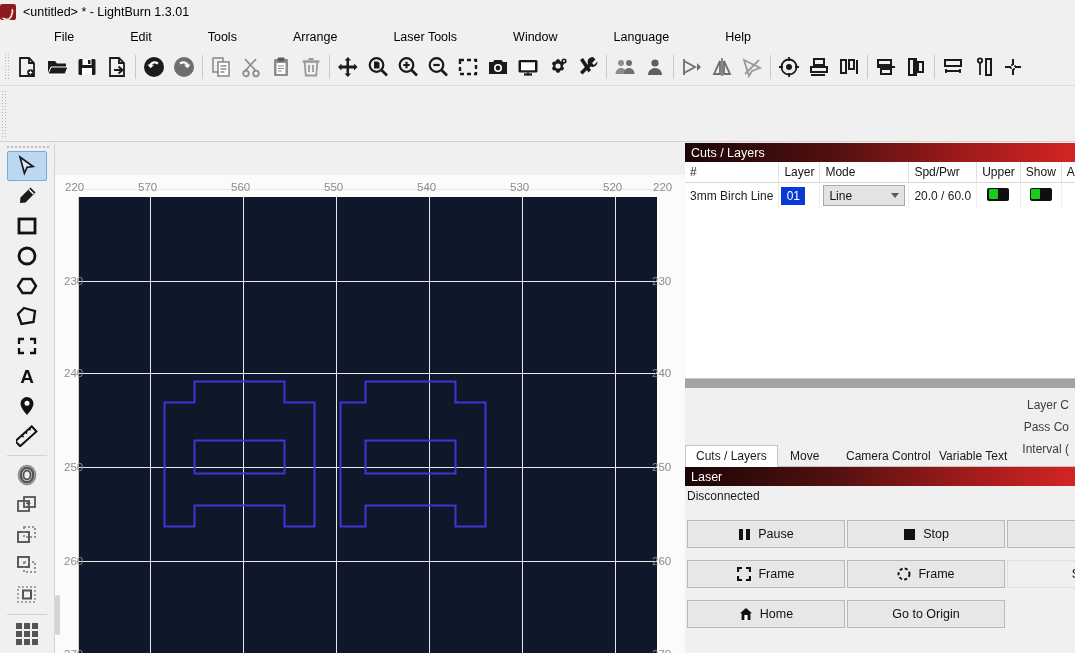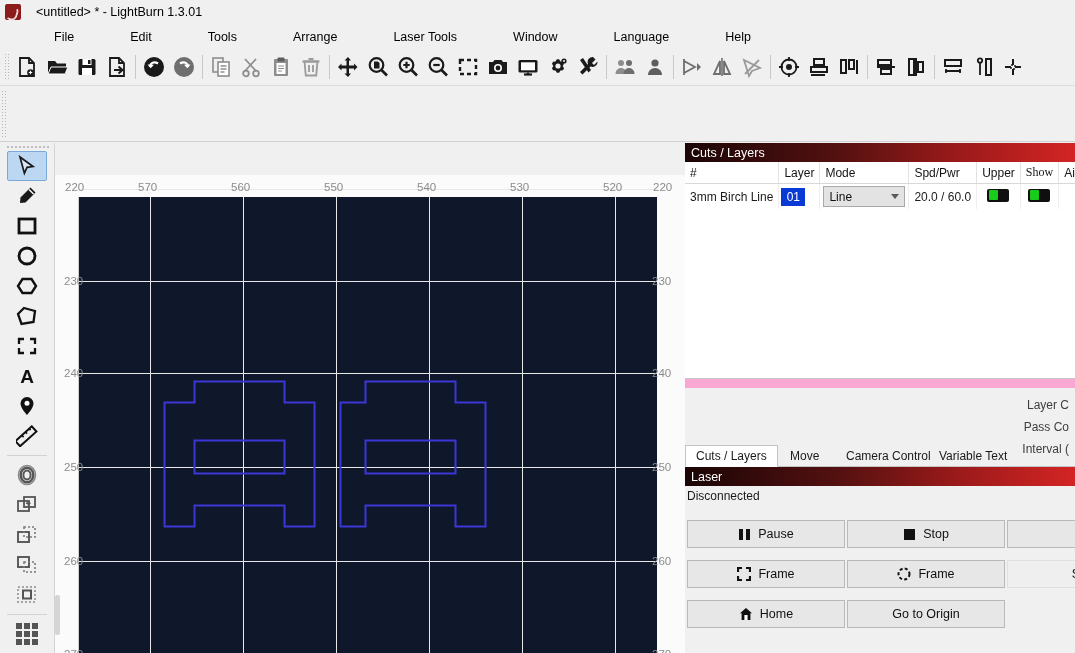--- a/index.html
+++ b/index.html
@@ -12,21 +12,21 @@
     font-size: 12px;
     color: #1a1a1a;
     -webkit-font-smoothing: antialiased;
   }
   #app { position: relative; width: 1075px; height: 653px; background: #f0f0f0; }
 
   
   .titlebar {
     position: absolute; left:0; top:0; width:1075px; height:24px;
     background: #f0f0f0;
-    display: flex; align-items: center; padding-left: 5px; gap: 15px;
+    display: flex; align-items: center; gap: 7px;
   }
   .app-logo {
     width: 16px; height: 16px; border-radius: 2px;
     background: #8c1b1b; position: relative; flex: none;
   }
   .app-logo::after {
     content: ""; position: absolute; left: 4px; top: 2px;
     width: 7px; height: 11px;
     border: 2px solid #f2d9d9; border-left: none; border-top-color: transparent;
     border-radius: 0 6px 6px 0;
@@ -161,21 +161,21 @@
   .rtick { position:absolute; font-size:11.5px; color:#8b8b8b; }
   .grid-line-v { position:absolute; top:22px; bottom:0; width:1px; background:#e9e9e9; }
   .grid-line-h { position:absolute; left:24px; right:28px; height:1px; background:#e9e9e9; }
   .canvas-edge { position:absolute; left:23px; top:22px; bottom:0; width:1px; background:#cfcfcf; }
   .vscroll {
     position:absolute; left:0px; top:420px; width:5px; height:40px; background:#d5d5d5; border-radius:2px;
   }
   .art { position:absolute; left:0; top:0; width:630px; height:510px; pointer-events:none; }
 
   
-  .dock { position:absolute; left:685px; top:143px; width:390px; height:510px; background:#f9a8d4; }
+  .dock { position:absolute; left:685px; top:143px; width:390px; height:510px; background:#a3a3a3; }
 
   .panel-title {
     height:19px; color:#fff; font-size:12.5px; display:flex; align-items:center; padding-left:6px;
     background: linear-gradient(to right, #1b0505 0%, #521010 38%, #9b1a1a 70%, #d42424 100%);
   }
   .cuts-body { position:absolute; left:0; top:19px; width:390px; height:217px; background:#fff; border-bottom:1px solid #c9c9c9; }
   .cuts-table { width:100%; border-collapse:collapse; font-size:12px; }
   .cuts-table th {
     font-weight:normal; text-align:left; padding:3px 5px; border-bottom:1px solid #d8d8d8;
     border-right:1px solid #e2e2e2; color:#141414; background:#fff; white-space:nowrap;
@@ -855,21 +855,21 @@
 
     <div class="cuts-body">
       <table class="cuts-table">
         <thead>
           <tr>
             <th style="width:104px;">#</th>
             <th style="width:32px;">Layer</th>
             <th style="width:90px;">Mode</th>
             <th style="width:58px;">Spd/Pwr</th>
             <th style="width:44px;">Upper</th>
-            <th style="width:40px;font-family:Liberation Serif, serif;">Show</th>
+            <th style="width:40px;">Show</th>
             <th>Air</th>
           </tr>
         </thead>
         <tbody>
           <tr>
             <td>3mm Birch Line</td>
             <td style="padding:2px 2px;"><span class="layerchip">01</span></td>
             <td style="padding:2px 3px;">
               <span class="modecombo">
                 <span class="cv">Line</span>

